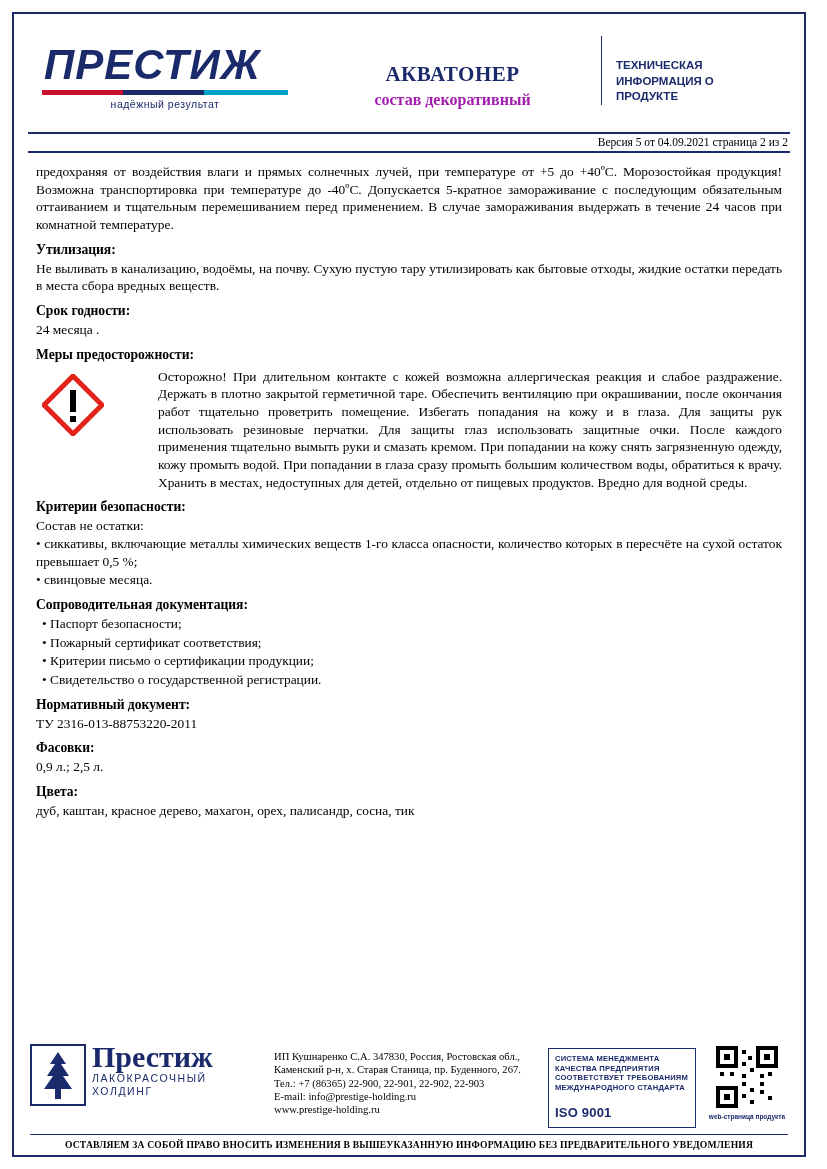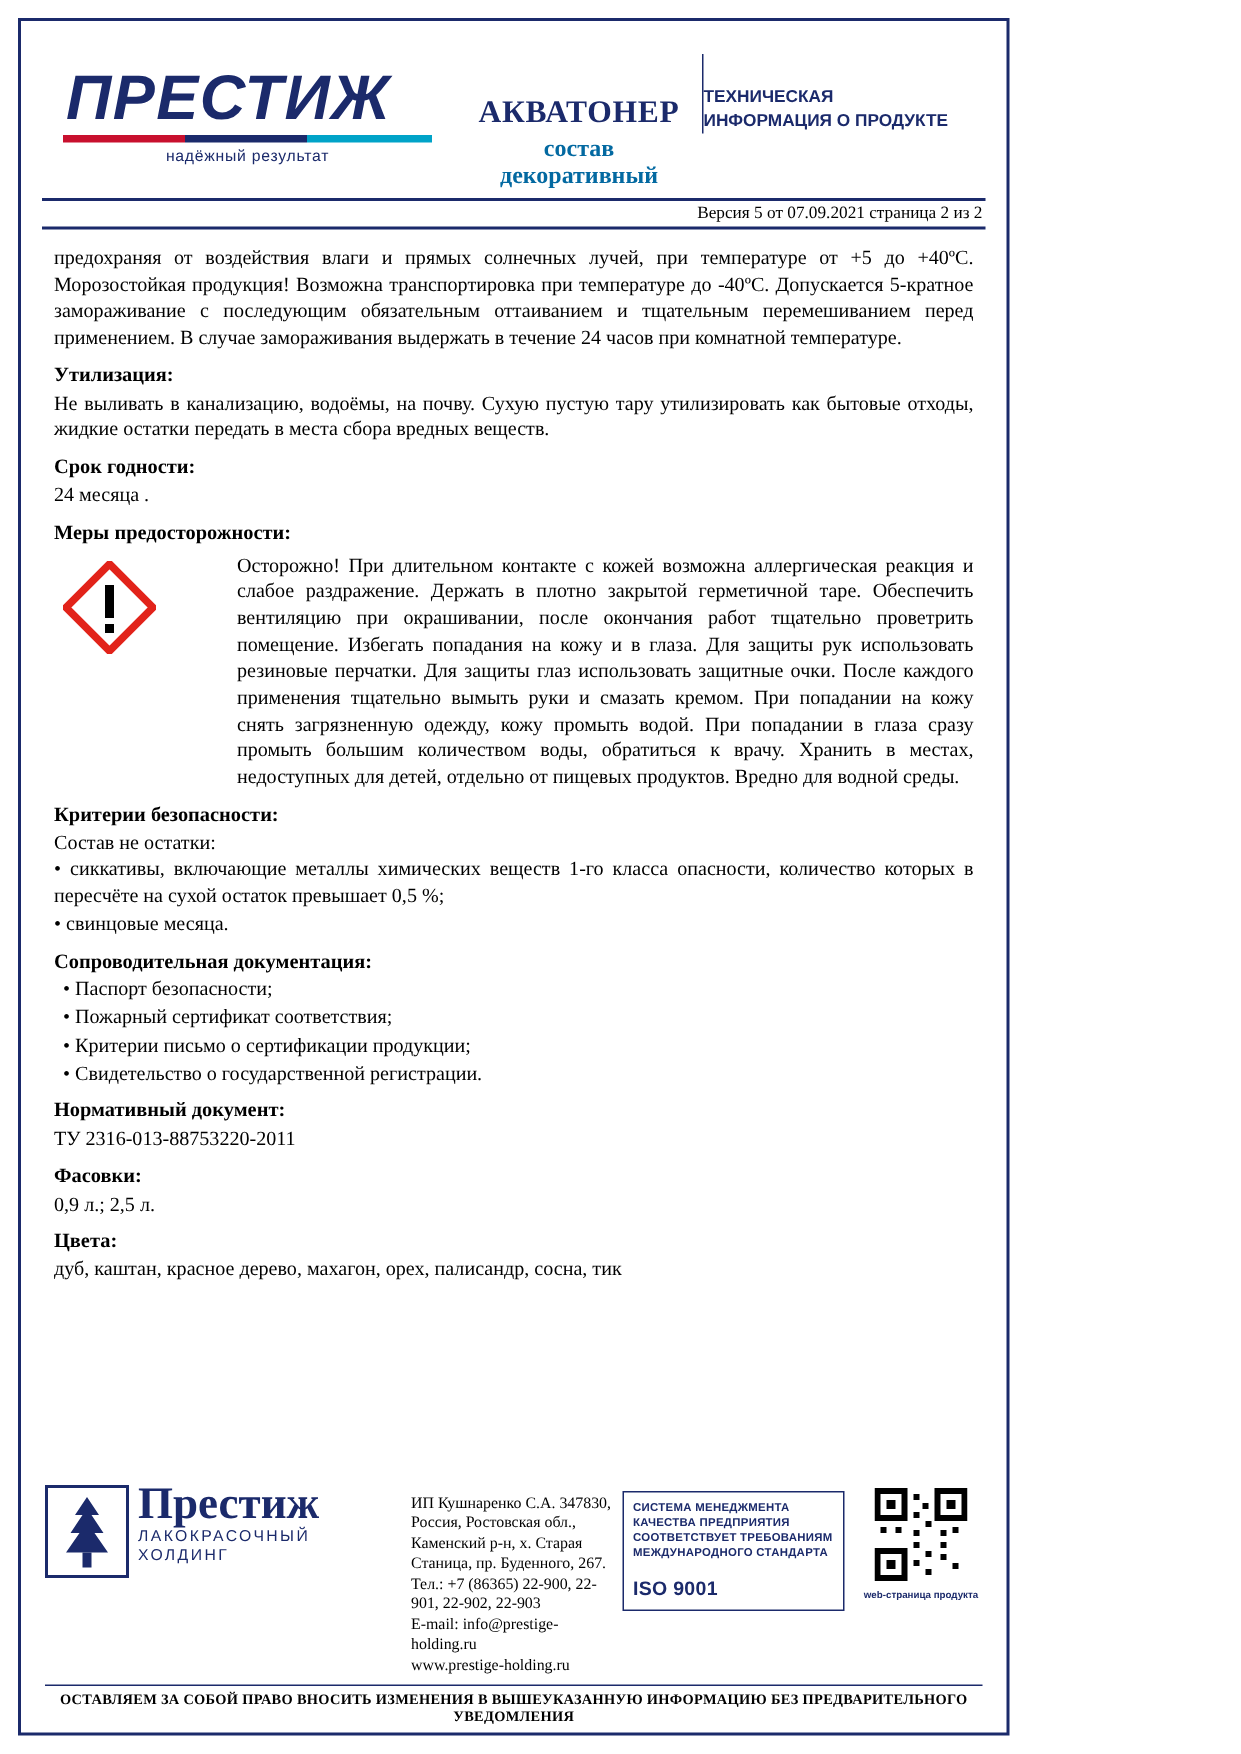--- a/index.html
+++ b/index.html
@@ -8,21 +8,21 @@
     width: 827px;
     height: 1169px;
     background: #ffffff;
     font-family: "Liberation Serif", serif;
     color: #000;
     position: relative;
   }
   .page {
     position: absolute;
     left: 12px; top: 12px;
-    width: 661px; height: 1145px;
+    width: 794px; height: 1145px;
     border: 2px solid #1b2a6b;
     padding: 0;
   }
   
   .header {
     display: flex;
     align-items: flex-start;
     padding: 22px 28px 0 28px;
     height: 112px;
   }
@@ -67,26 +67,27 @@
     font-family: "Liberation Serif", serif;
     font-weight: bold;
     font-size: 21px;
     color: #1b2a6b;
     letter-spacing: 0.5px;
   }
   .title-sub {
     font-family: "Liberation Serif", serif;
     font-weight: bold;
     font-size: 16px;
-    color: #0369a1;
+    color: #a21caf;
     margin-top: 4px;
   }
   .tech-block {
     flex: 0 0 175px;
     border-left: 1.5px solid #1b2a6b;
+    padding-left: 14px;
     padding-top: 22px;
     font-family: "Liberation Sans", sans-serif;
     font-weight: bold;
     font-size: 11.5px;
     color: #1b2a6b;
     line-height: 1.35;
   }
   .header-rule {
     height: 2px;
     background: #1b2a6b;
@@ -228,21 +229,21 @@
       <div class="logo-bar"></div>
       <div class="logo-tag">надёжный результат</div>
     </div>
     <div class="title-block">
       <div class="title-main">АКВАТОНЕР</div>
       <div class="title-sub">состав декоративный</div>
     </div>
     <div class="tech-block">ТЕХНИЧЕСКАЯ ИНФОРМАЦИЯ О ПРОДУКТЕ</div>
   </div>
   <div class="header-rule"></div>
-  <div class="version-line">Версия 5 от 07.09.2021 страница 2 из 2</div>
+  <div class="version-line">Версия 5 от 04.09.2021 страница 2 из 2</div>
   <div class="version-rule"></div>
 
   <div class="content">
 
     <p class="para">предохраняя от воздействия влаги и прямых солнечных лучей, при температуре от +5 до +40ºС. Морозостойкая продукция! Возможна транспортировка при температуре до -40ºС. Допускается 5-кратное замораживание с последующим обязательным оттаиванием и тщательным перемешиванием перед применением. В случае замораживания выдержать в течение 24 часов при комнатной температуре.</p>
 
     <h3 class="sec">Утилизация:</h3>
     <p class="para">Не выливать в канализацию, водоёмы, на почву. Сухую пустую тару утилизировать как бытовые отходы, жидкие остатки передать в места сбора вредных веществ.</p>
 
     <h3 class="sec">Срок годности:</h3>

